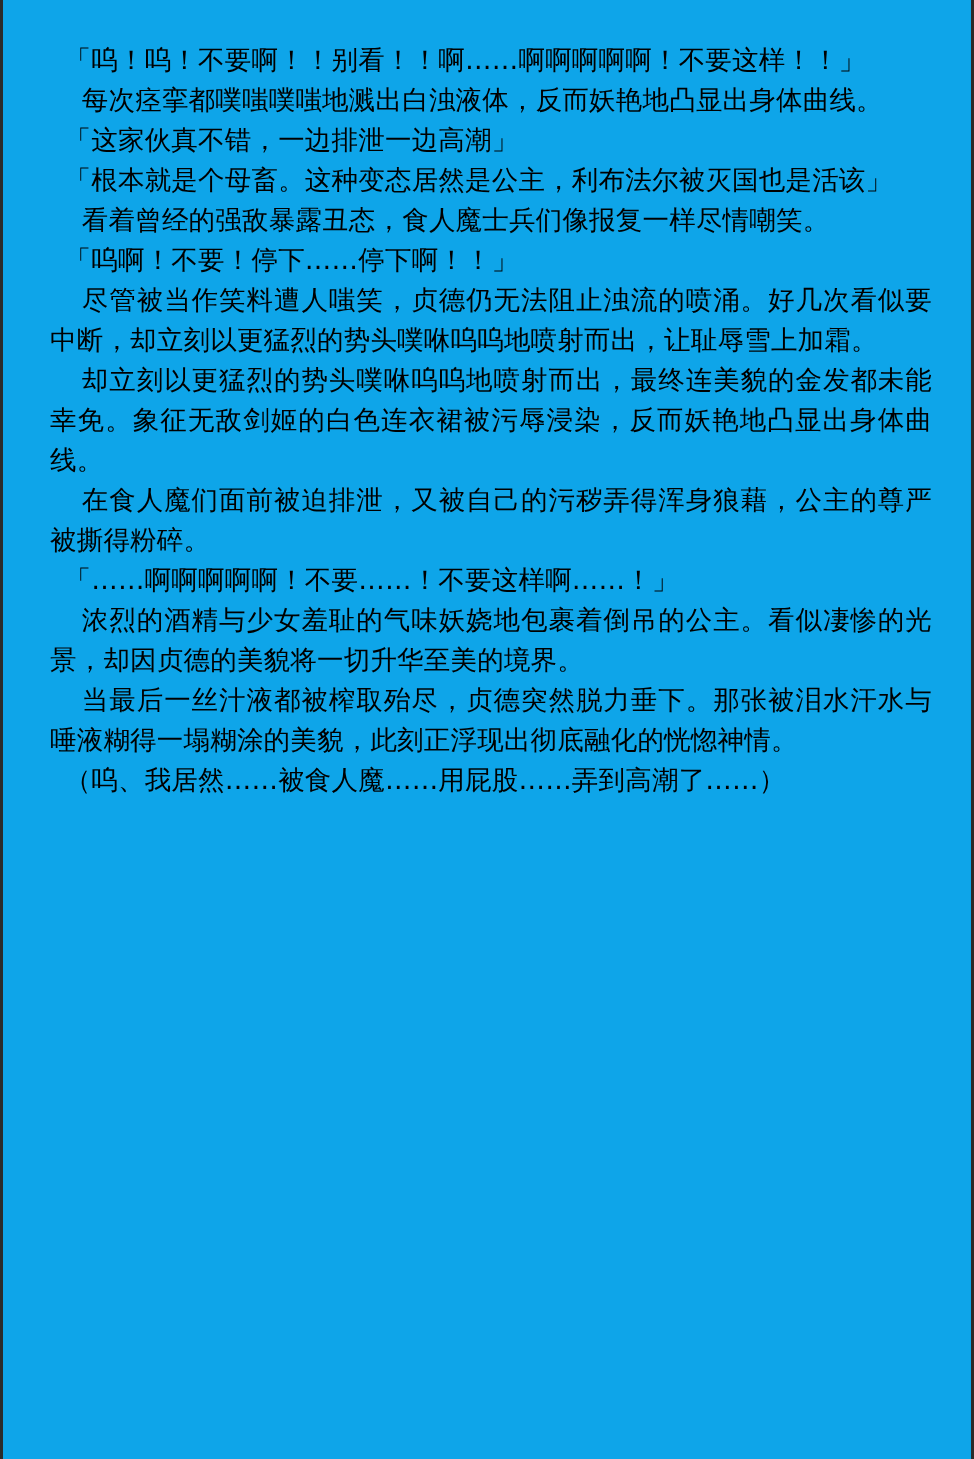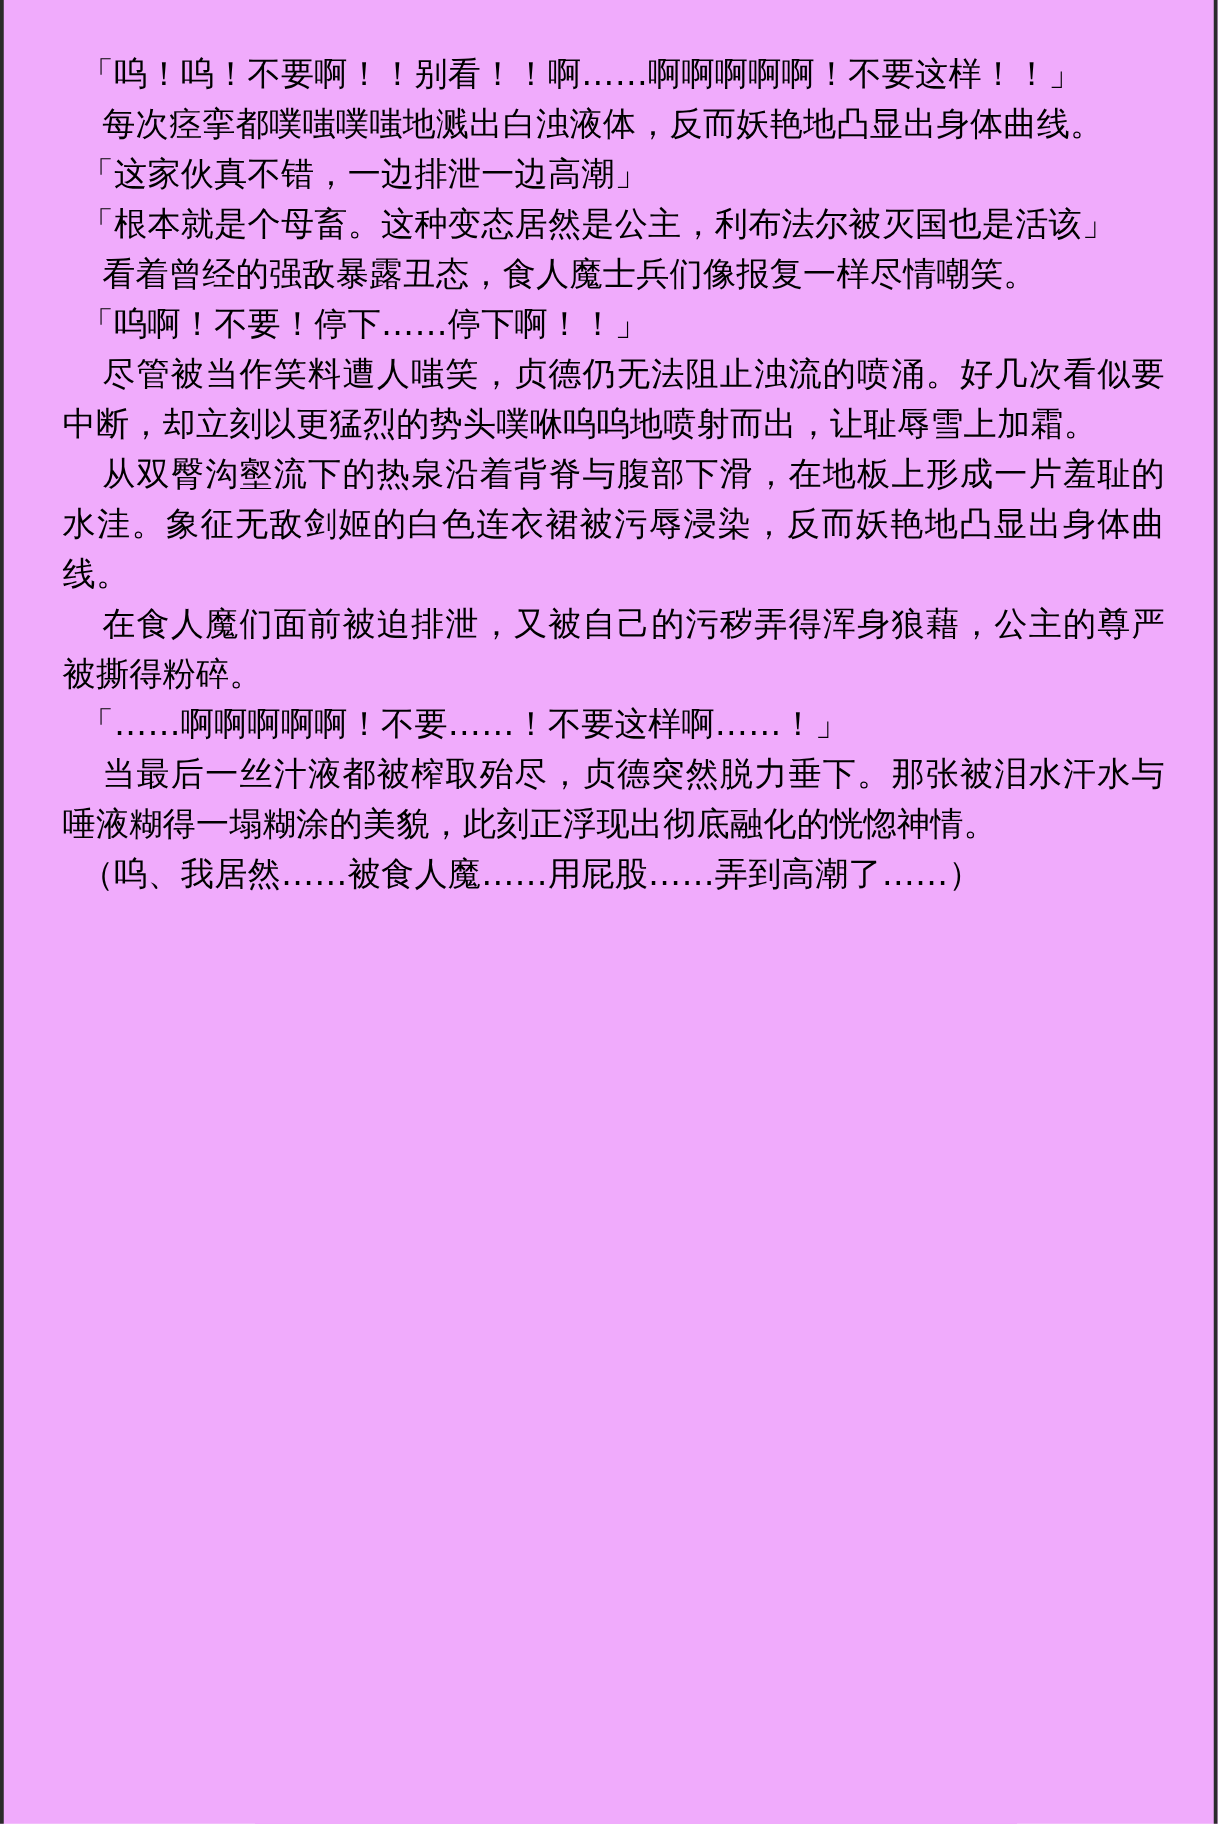--- a/index.html
+++ b/index.html
@@ -13,21 +13,21 @@
     font-family: "DejaVu Sans", "Liberation Sans", sans-serif;
     color: #000000;
     overflow: hidden;
   }
   .page {
     position: relative;
     width: 974px;
     height: 1459px;
     box-sizing: border-box;
     padding: 40px 42px 40px 50px;
-    background: #f0abfc;
+    background: #0ea5e9;
   }
   .page-border-left {
     position: absolute;
     left: 0;
     top: 0;
     width: 3px;
     height: 1459px;
     background: #2b2b2b;
   }
   .page-border-right {
@@ -62,19 +62,20 @@
   <div class="page-border-right"></div>
 
   <div class="body-text">
     <p class="para dialogue">「呜！呜！不要啊！！别看！！啊……啊啊啊啊啊！不要这样！！」</p>
     <p class="para">每次痉挛都噗嗤噗嗤地溅出白浊液体，反而妖艳地凸显出身体曲线。</p>
     <p class="para dialogue">「这家伙真不错，一边排泄一边高潮」</p>
     <p class="para dialogue">「根本就是个母畜。这种变态居然是公主，利布法尔被灭国也是活该」</p>
     <p class="para">看着曾经的强敌暴露丑态，食人魔士兵们像报复一样尽情嘲笑。</p>
     <p class="para dialogue">「呜啊！不要！停下……停下啊！！」</p>
     <p class="para">尽管被当作笑料遭人嗤笑，贞德仍无法阻止浊流的喷涌。好几次看似要中断，却立刻以更猛烈的势头噗咻呜呜地喷射而出，让耻辱雪上加霜。</p>
-    <p class="para">从双臀沟壑流下的热泉沿着背脊与腹部下滑，在地板上形成一片羞耻的水洼。象征无敌剑姬的白色连衣裙被污辱浸染，反而妖艳地凸显出身体曲线。</p>
+    <p class="para">却立刻以更猛烈的势头噗咻呜呜地喷射而出，最终连美貌的金发都未能幸免。象征无敌剑姬的白色连衣裙被污辱浸染，反而妖艳地凸显出身体曲线。</p>
     <p class="para">在食人魔们面前被迫排泄，又被自己的污秽弄得浑身狼藉，公主的尊严被撕得粉碎。</p>
     <p class="para dialogue">「……啊啊啊啊啊！不要……！不要这样啊……！」</p>
+    <p class="para">浓烈的酒精与少女羞耻的气味妖娆地包裹着倒吊的公主。看似凄惨的光景，却因贞德的美貌将一切升华至美的境界。</p>
     <p class="para">当最后一丝汁液都被榨取殆尽，贞德突然脱力垂下。那张被泪水汗水与唾液糊得一塌糊涂的美貌，此刻正浮现出彻底融化的恍惚神情。</p>
     <p class="para dialogue">（呜、我居然……被食人魔……用屁股……弄到高潮了……）</p>
   </div>
 </div>
 
 </body></html>

